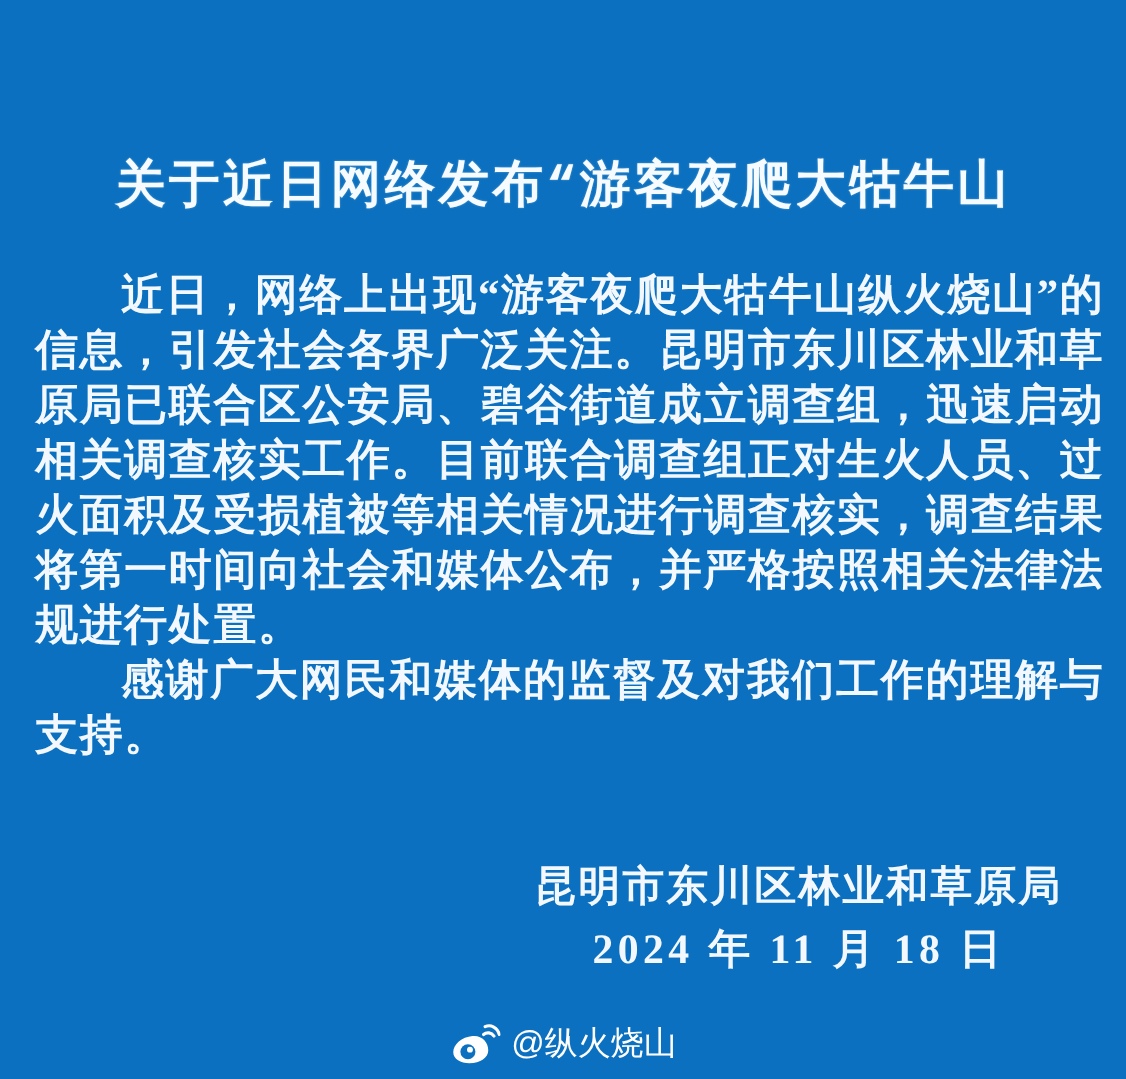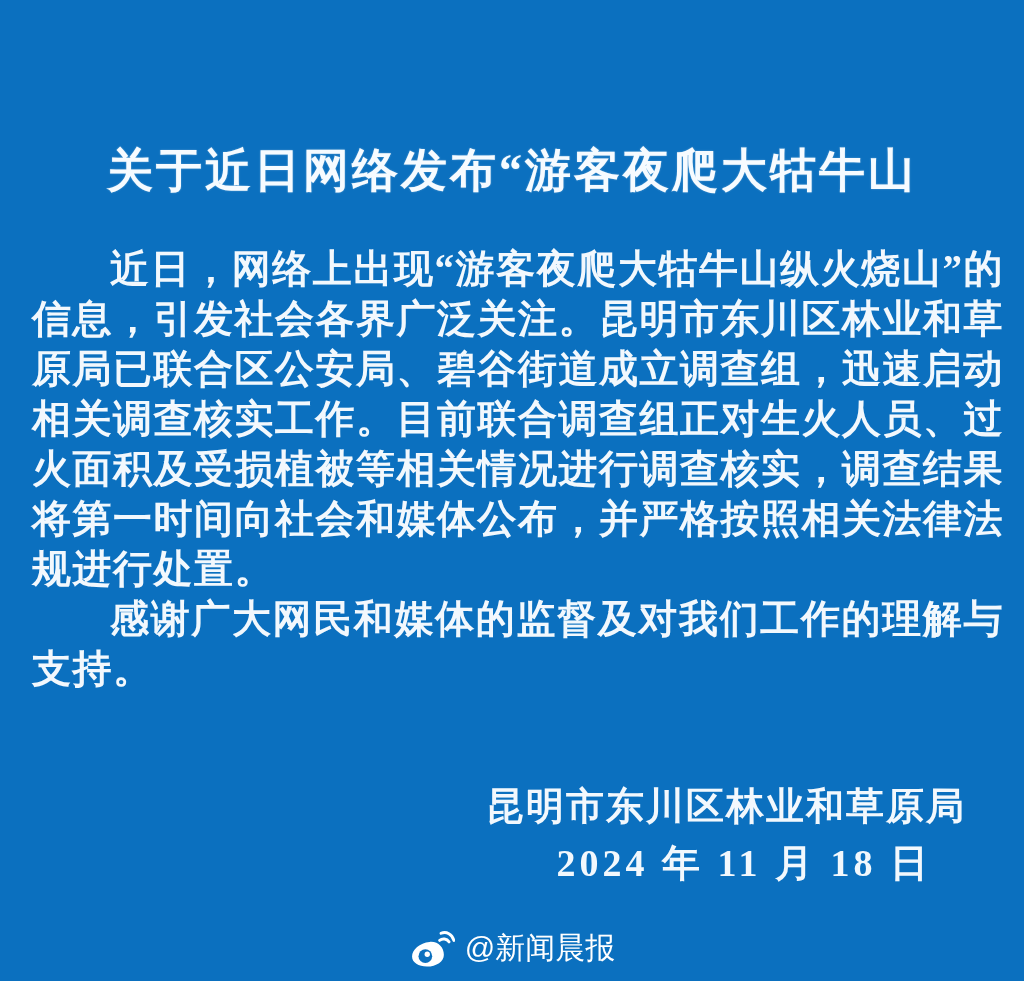--- a/index.html
+++ b/index.html
@@ -13,21 +13,21 @@
     height: 981px;
     margin: 0 auto;
     background: #0b70bf;
     color: #f2f8fd;
     overflow: hidden;
     font-family: "Liberation Serif", "DejaVu Serif", serif;
   }
   .notice-title {
     margin: 142px 42px 0 42px;
     text-align: center;
-    font-family: Liberation Serif, serif;
+    font-family: Liberation Mono, monospace;
     font-weight: 900;
     font-size: 46px;
     line-height: 58px;
     letter-spacing: 3px;
     color: #f6fbff;
     text-shadow: 0 0 2px rgba(255,255,255,0.35);
   }
   .title-line { display: block; }
   .notice-body {
     margin: 44px 20px 0 32px;
@@ -46,21 +46,21 @@
     margin-top: 84px;
     text-align: right;
     padding-right: 58px;
     font-size: 38px;
     line-height: 57px;
     font-weight: 700;
     letter-spacing: 2px;
   }
   .sign-date {
     display: block;
-    margin-right: 34px;
+    margin-right: 52px;
     letter-spacing: 4px;
   }
   .footer {
     position: absolute;
     left: 0;
     right: 0;
     bottom: 12px;
     display: flex;
     justify-content: center;
     align-items: center;
@@ -94,16 +94,16 @@
   <div class="footer">
     <span class="weibo-icon">
       <svg width="46" height="38" viewBox="0 0 48 40" fill="none" xmlns="http://www.w3.org/2000/svg">
         <path d="M21.5 12.5 C 11 13.5 3 20.5 3 28 C 3 34.5 10 38.5 18.5 38.5 C 29 38.5 36.5 33 36.5 26 C 36.5 18.5 30.5 11.6 21.5 12.5 Z" fill="#ffffff"></path>
         <circle cx="17" cy="27.5" r="7.2" fill="#0b70bf"></circle>
         <circle cx="19" cy="25.5" r="2.8" fill="#ffffff"></circle>
         <path d="M32 11 C 35 8.5 39.5 9 42 12.5" stroke="#ffffff" stroke-width="3" stroke-linecap="round"></path>
         <path d="M33.5 3.5 C 39 1 45.5 4.5 47 11" stroke="#ffffff" stroke-width="3" stroke-linecap="round"></path>
       </svg>
     </span>
-    <span>@新闻晨报</span>
+    <span>@纵火烧山</span>
   </div>
 
 </div>
 
 </body></html>

